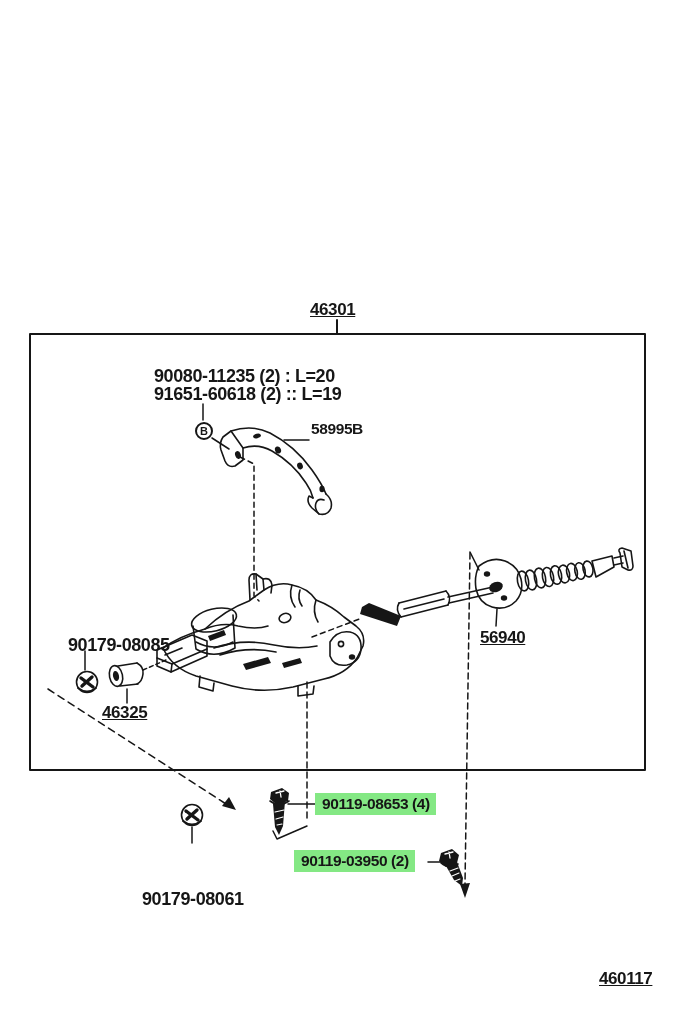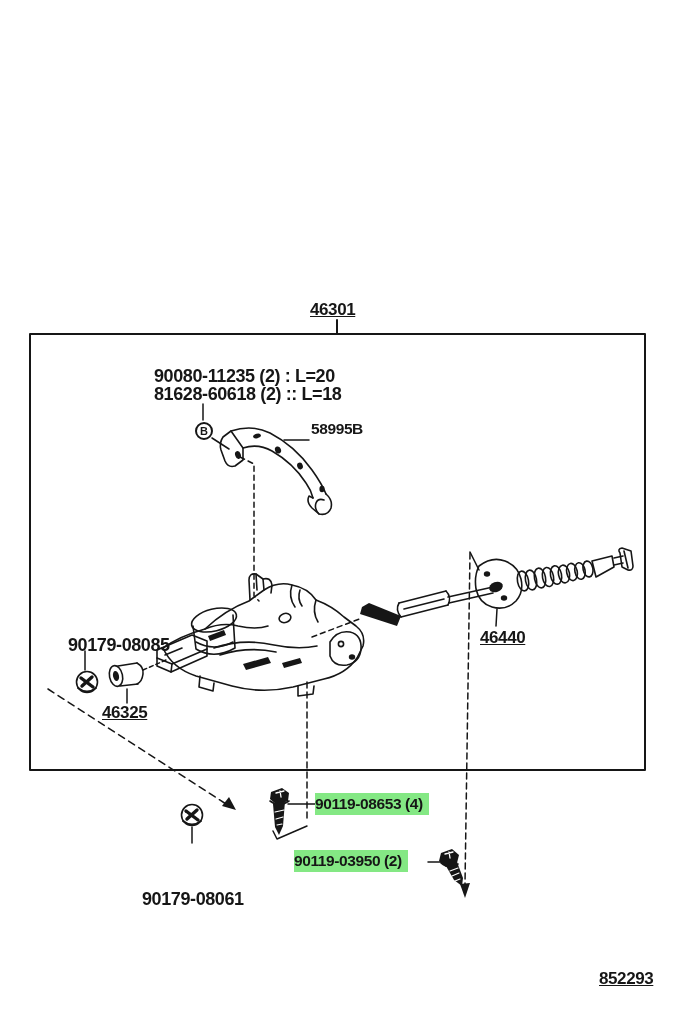--- a/index.html
+++ b/index.html
@@ -28,21 +28,21 @@
     color: var(--ink);
     white-space: nowrap;
     letter-spacing: -0.4px;
     line-height: 1.05;
   }
   .fs15 { font-size: 18px; }
   .fs155 { font-size: 15.5px; }
   .fs17 { font-size: 17px; text-decoration: underline; }
   .hl {
     background: var(--highlight);
-    padding: 3px 6px 3px 0;
+    padding: 3px 6px 3px 7px;
   }
   .bolt-symbol {
     position: absolute;
     width: 18px; height: 18px;
     border: 2px solid var(--ink);
     border-radius: 50%;
     font-size: 11px;
     font-weight: bold;
     color: var(--ink);
     text-align: center;
@@ -193,33 +193,33 @@
       <path d="M441,863 Q449,870 458,864"></path>
       <path d="M446,866 L457,862 L463,878 L462,886 L454,880 Z" fill="#161616" stroke="none"></path>
       <path d="M450,871 L458,868 M452,876 L459,873 M455,881 L460,879" stroke="#ffffff" stroke-width="1.2"></path>
     </g>
   </svg>
 
   <div class="label fs17" style="left:310px; top:301px;">46301</div>
 
   <div class="label fs15" style="left:154px; top:367px;">90080-11235 (2) : L=20</div>
 
-  <div class="label fs15" style="left:154px; top:385px;">81628-60618 (2) :: L=18</div>
+  <div class="label fs15" style="left:154px; top:385px;">91651-60618 (2) :: L=19</div>
 
   <div class="bolt-symbol" style="left:195px; top:422px;">B</div>
 
   <div class="label fs155" style="left:311px; top:421px;">58995B</div>
 
   <div class="label fs15" style="left:36px; top:636px;margin-left:32px;">90179-08085</div>
 
   <div class="label fs17" style="left:102px; top:704px;">46325</div>
 
-  <div class="label fs17" style="left:480px; top:629px;">46440</div>
+  <div class="label fs17" style="left:480px; top:629px;">56940</div>
 
   <div class="label fs15" style="left:142px; top:890px;">90179-08061</div>
 
   <div class="label fs155 hl" style="left:315px; top:793px;">90119-08653 (4)</div>
 
   <div class="label fs155 hl" style="left:294px; top:850px;">90119-03950 (2)</div>
 
-  <div class="label fs17" style="left:599px; top:970px;">852293</div>
+  <div class="label fs17" style="left:599px; top:970px;">460117</div>
 
 </div>
 
 </body></html>

